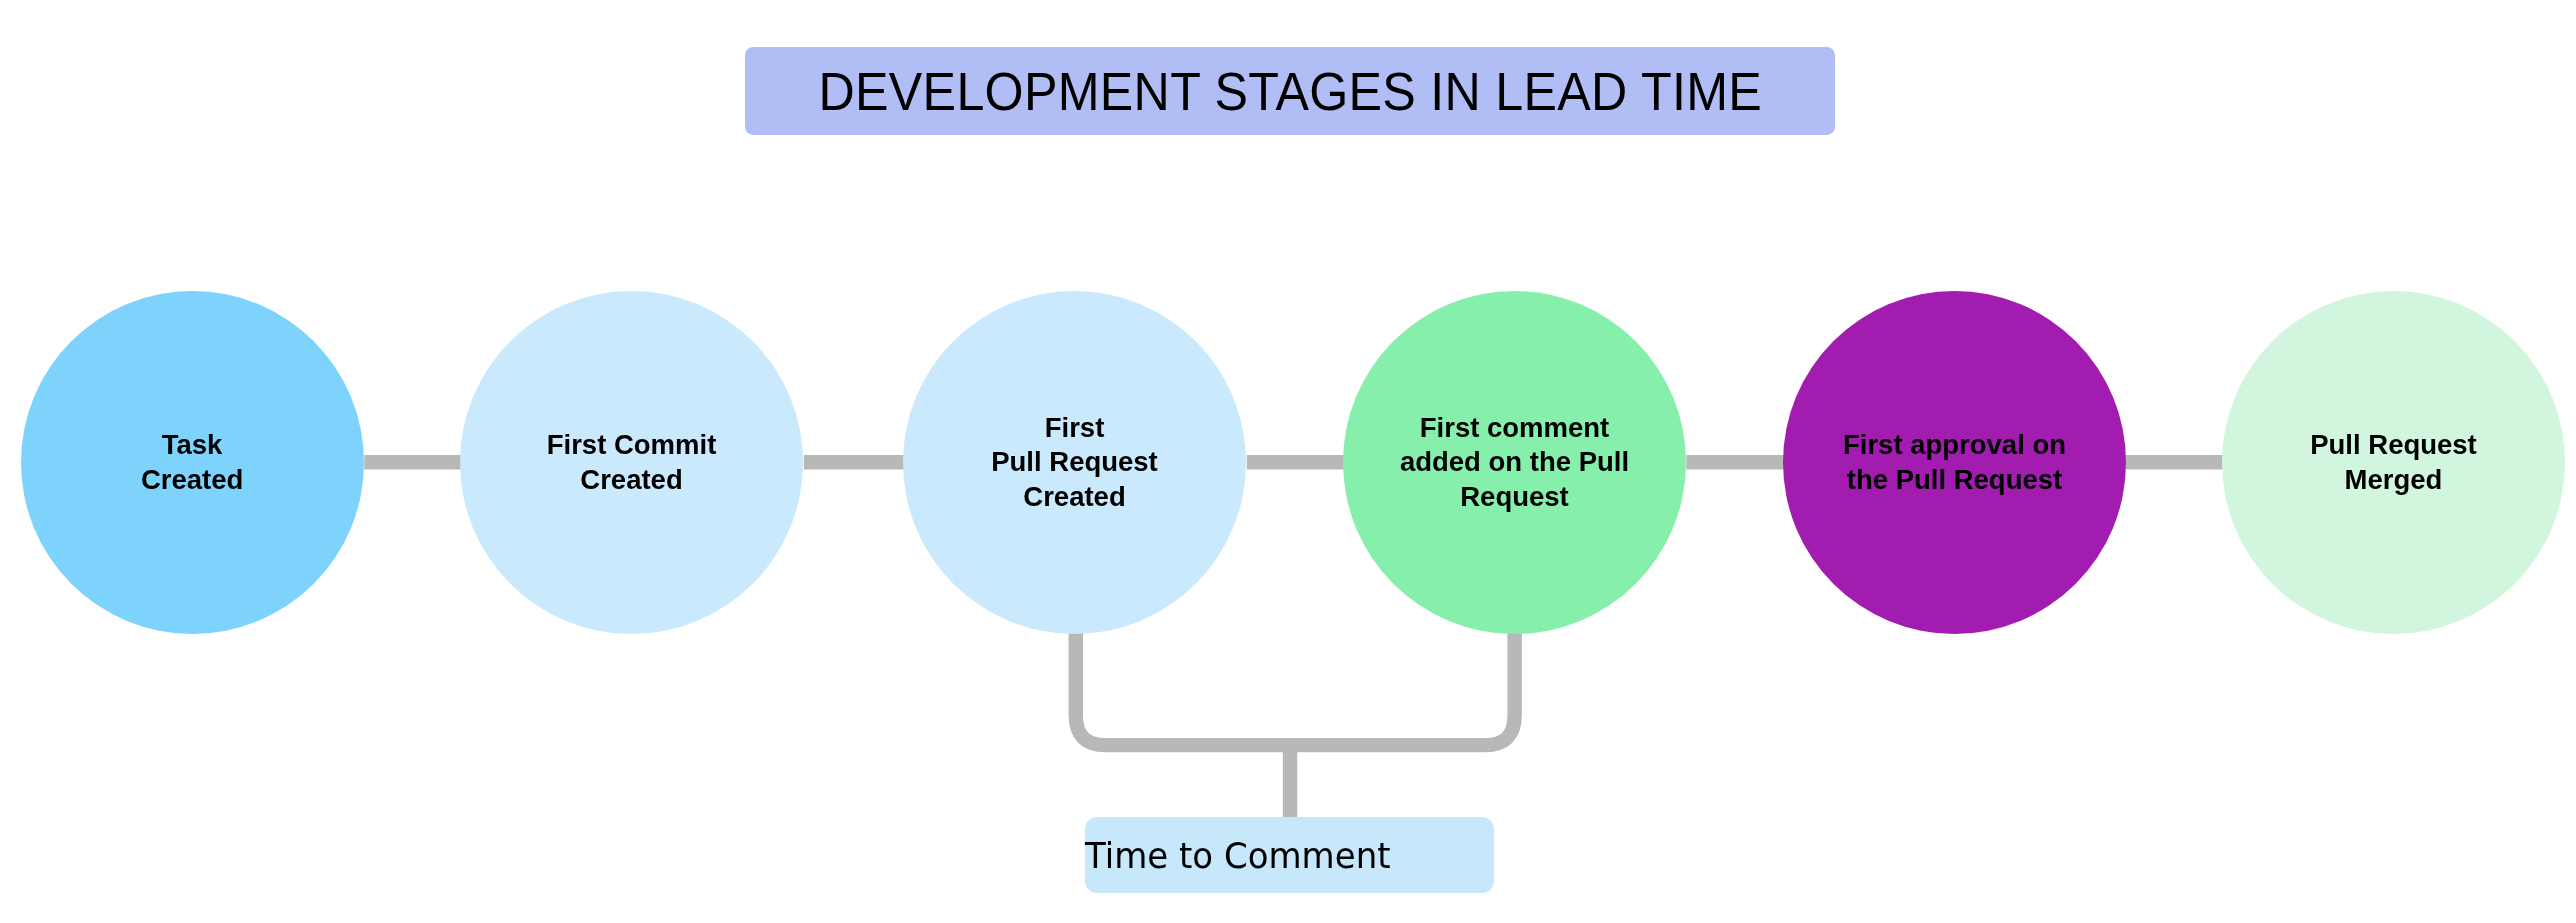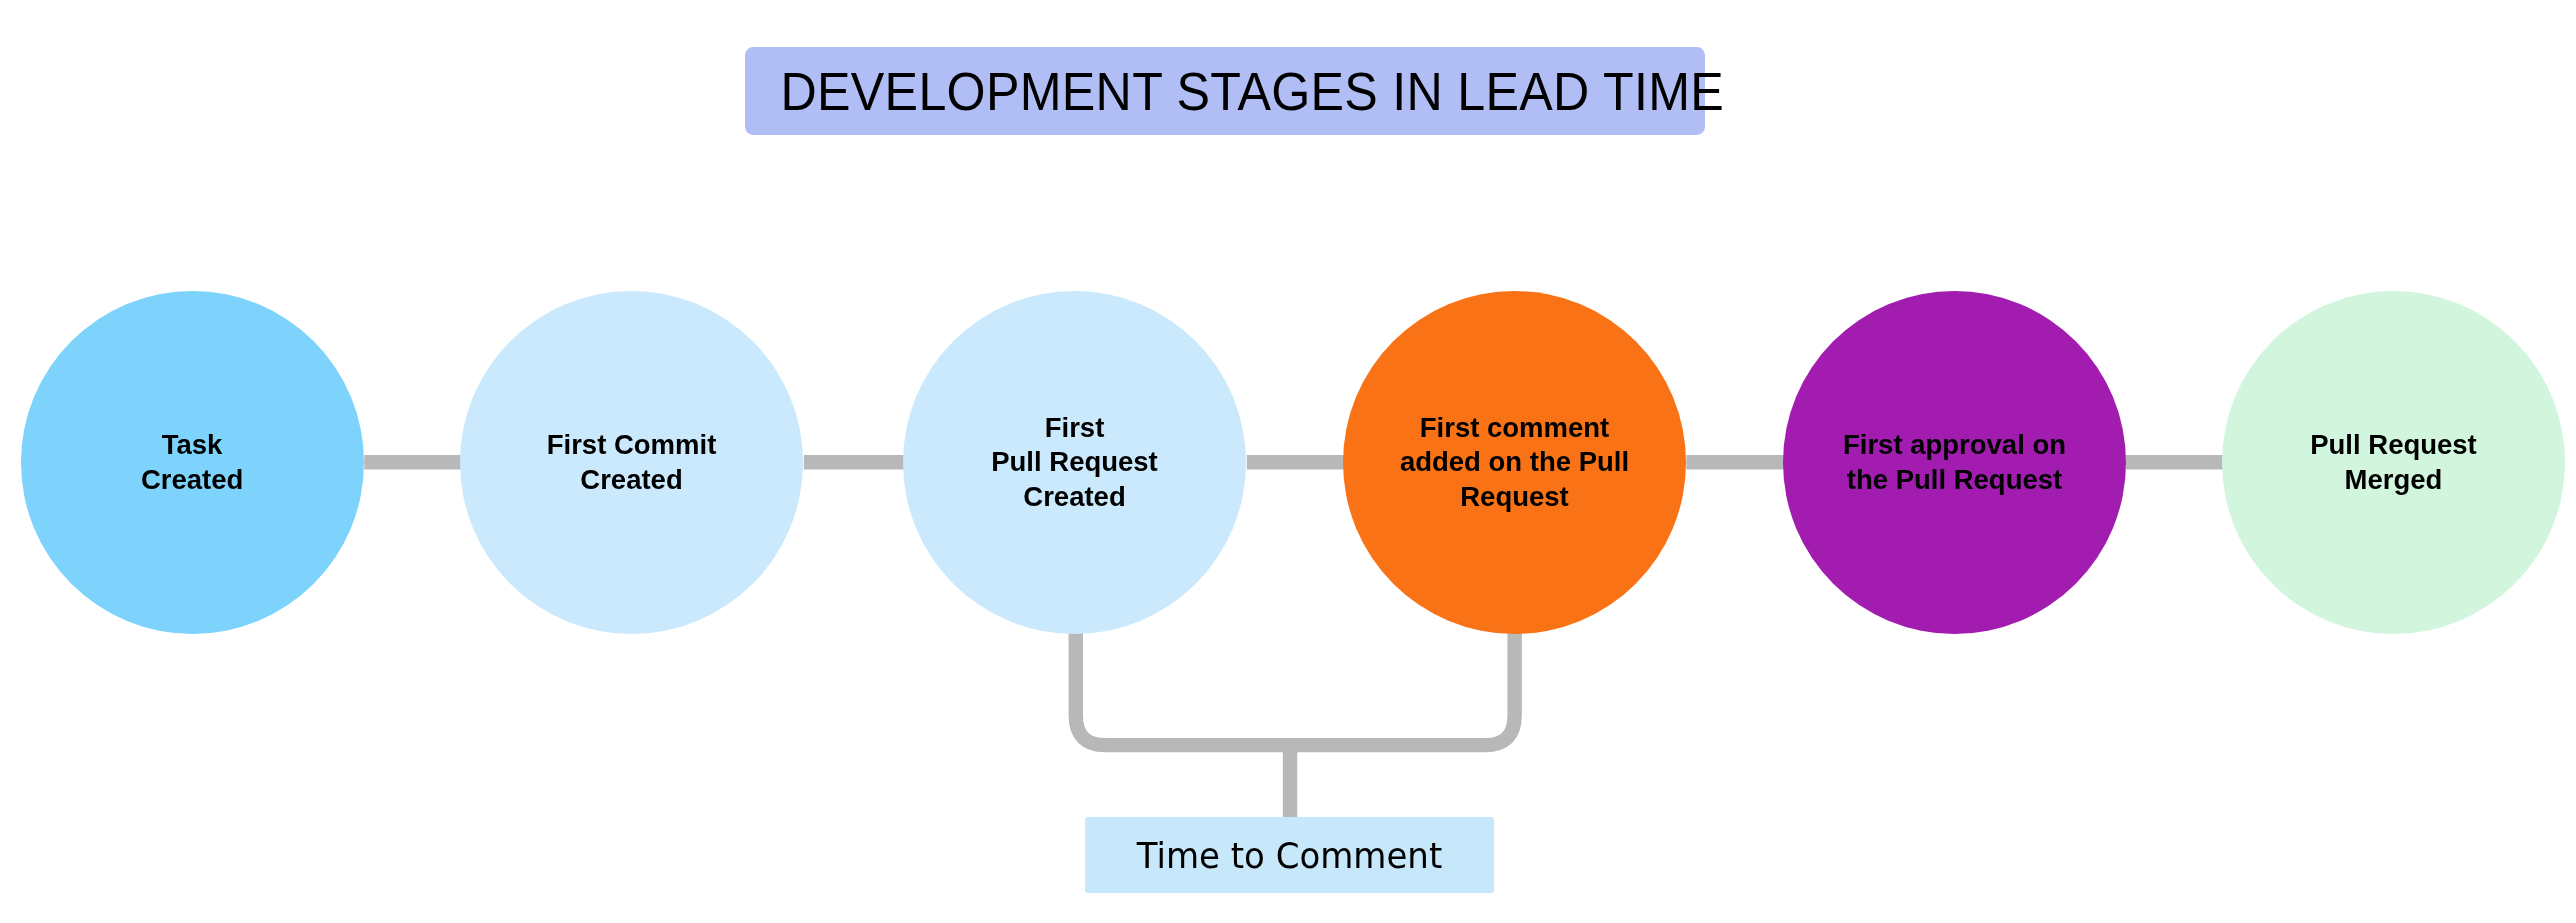--- a/index.html
+++ b/index.html
@@ -23,27 +23,27 @@
     top: 0;
     width: 2576px;
     height: 923px;
   }
 
   
   .title-banner {
     position: absolute;
     left: 745px;
     top: 47px;
-    width: 960px;
+    width: 1090px;
     height: 88px;
     background: #b1bdf5;
     border-radius: 8.2px;
     display: flex;
     align-items: center;
-    justify-content: flex-start;
+    justify-content: center;
   }
   .title-text {
     font-family: "Liberation Sans Narrow", "Liberation Sans", sans-serif;
     font-size: 54px;
     font-weight: 400;
     letter-spacing: 0.3px;
     color: #000000;
     white-space: nowrap;
     transform: scaleX(0.93);
   }
@@ -71,24 +71,23 @@
   }
 
   
   .annotation-box {
     position: absolute;
     left: 1085px;
     top: 817px;
     width: 409px;
     height: 76px;
     background: #c7e8fb;
-    border-radius: 3px;
+    border-radius: 12px;
     display: flex;
     align-items: center;
-    justify-content: center;
   }
   .annotation-text {
     font-family: "DejaVu Sans", sans-serif;
     font-size: 34px;
     font-weight: 400;
     color: #000000;
     white-space: nowrap;
     font-style: normal;
     transform: scale(1.0, 1.05);
   }
@@ -124,21 +123,21 @@
     <div class="node-label">First Commit
 Created</div>
   </div>
 
   <div class="node-circle" style="left: 903px; top: 291px; background: rgb(203, 233, 252); text-align: center;">
     <div class="node-label">First
 Pull Request
 Created</div>
   </div>
 
-  <div class="node-circle" style="left: 1343px; top: 291px; background: #f97316;">
+  <div class="node-circle" style="left: 1343px; top: 291px; background: #86efac;">
     <div class="node-label">First comment
 added on the Pull
 Request</div>
   </div>
 
   <div class="node-circle" style="left: 1783px; top: 291px; background: #a21caf;">
     <div class="node-label">First approval on
 the Pull Request</div>
   </div>
 

